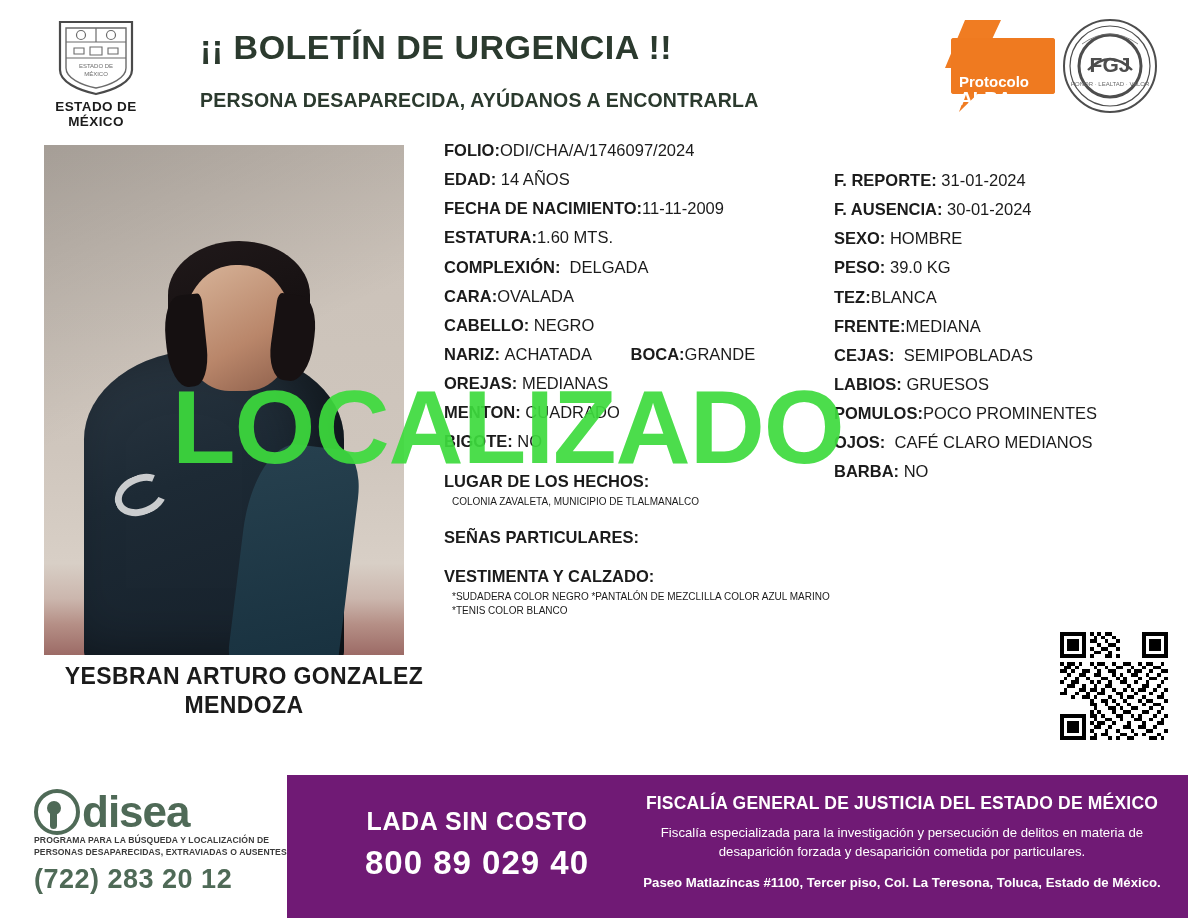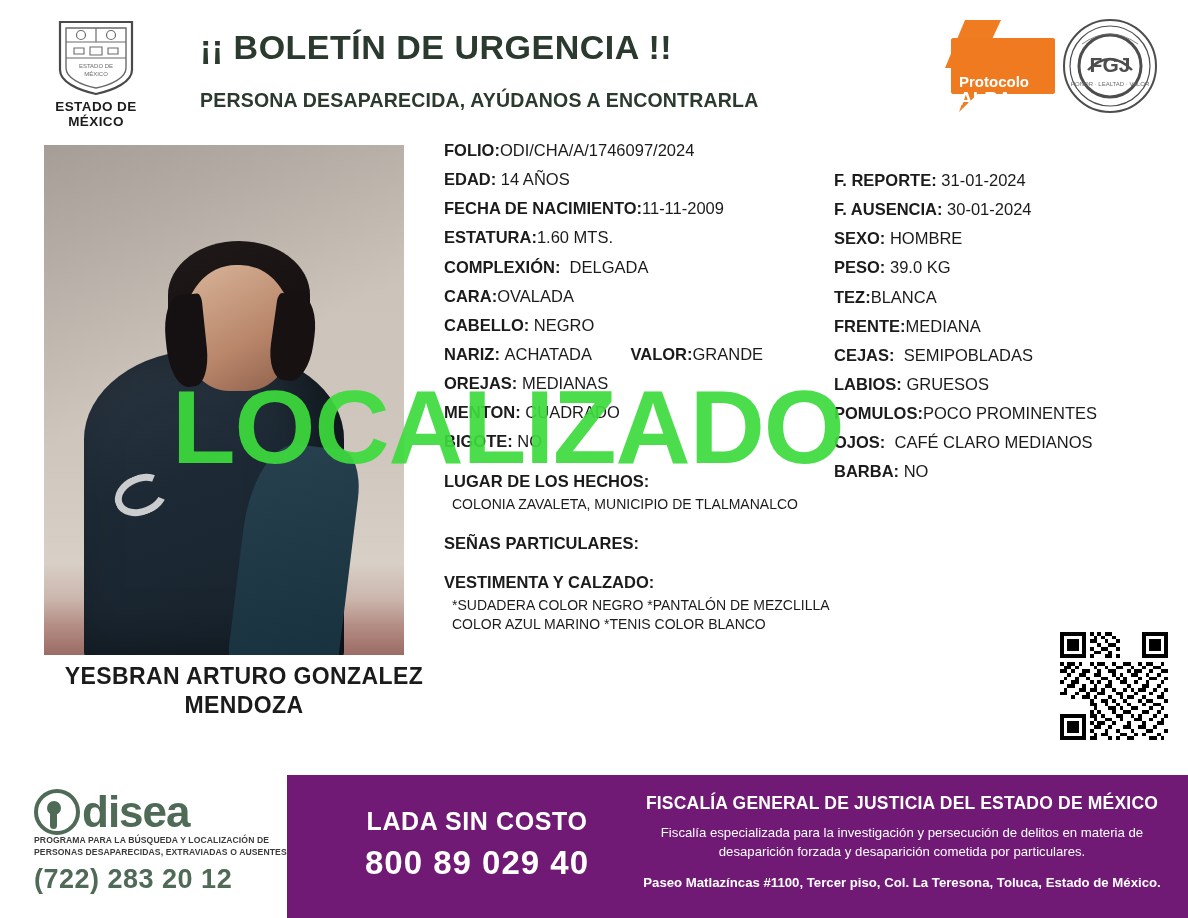--- a/index.html
+++ b/index.html
@@ -109,21 +109,21 @@
   
   .col-left { position: absolute; left: 444px; top: 140px; width: 390px; }
   .col-right { position: absolute; left: 834px; top: 170px; width: 330px; }
   .row { margin-bottom: 8.5px; font-size: 16.5px; line-height: 1.25; white-space: nowrap; }
   .row .k { font-weight: bold; }
   .row .v { font-weight: normal; }
   .pair { display: inline-block; }
   .pair2 { display: inline-block; margin-left: 34px; }
 
   .block-label { font-weight: bold; font-size: 16.5px; margin-top: 20px; }
-  .block-value { font-size: 14px; margin-top: 4px; margin-left: 8px; line-height: 1.35; max-width: 560px; white-space: normal; }
+  .block-value { font-size: 10px; margin-top: 4px; margin-left: 8px; line-height: 1.35; max-width: 560px; white-space: normal; }
 
   
   .watermark {
     position: absolute; left: 172px; top: 368px;
     font-size: 104px; font-weight: bold; letter-spacing: -1px;
     color: #3ddb3d; opacity: .92;
     pointer-events: none; white-space: nowrap;
   }
 
   
@@ -254,21 +254,21 @@
   </div>
   <div class="row">
     <span class="k">CABELLO:</span>&nbsp;<span class="v">NEGRO</span>
   </div>
 
   <div class="row">
     <span class="pair">
       <span class="k">NARIZ:</span>&nbsp;<span class="v">ACHATADA</span>
     </span>
     <span class="pair2">
-      <span class="k">VALOR:</span><span class="v">GRANDE</span>
+      <span class="k">BOCA:</span><span class="v">GRANDE</span>
     </span>
   </div>
 
   <div class="row">
     <span class="k">OREJAS:</span>&nbsp;<span class="v">MEDIANAS</span>
   </div>
   <div class="row">
     <span class="k">MENTON:</span>&nbsp;<span class="v">CUADRADO</span>
   </div>
   <div class="row">

